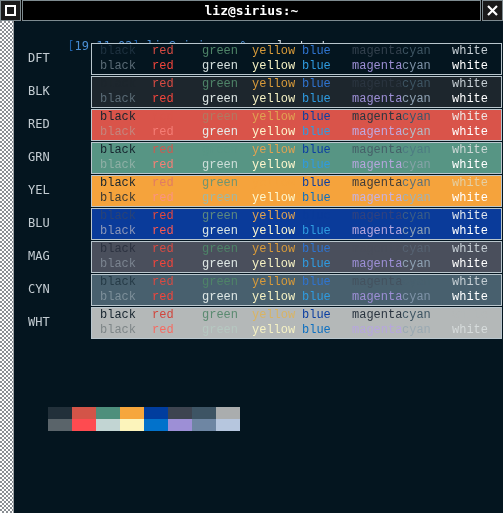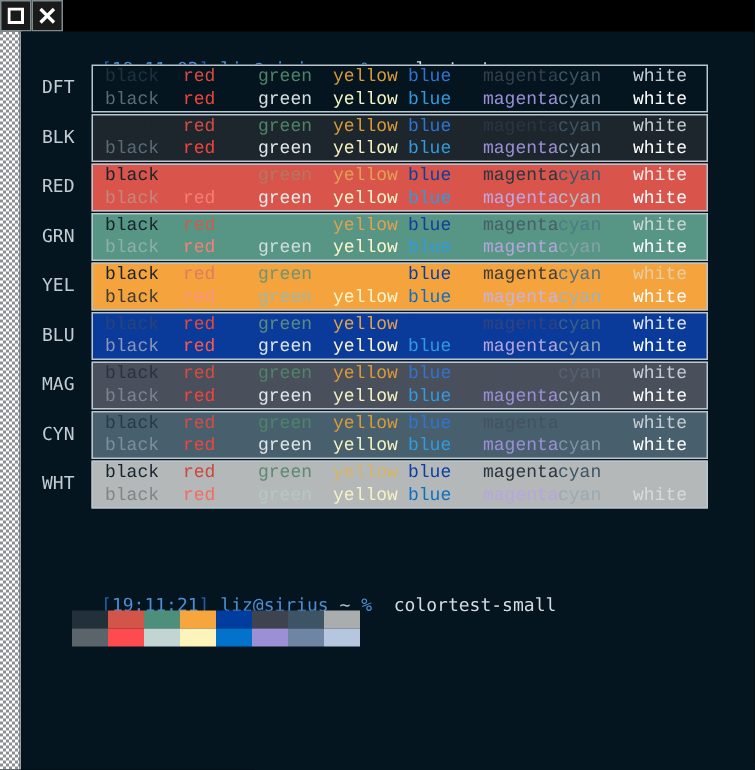--- a/index.html
+++ b/index.html
@@ -60,21 +60,21 @@
   .ptilde{color:#b6c2c9;}
   .ppct{color:#4c8fd6;}
   .pcmd{color:#d5dde2;}
   .cursor{
     display:inline-block;width:7px;height:12px;background:#9fb0ba;
     vertical-align:-2px;
   }
 
   
   .grid{position:absolute;left:9px;top:21px;}
-  .grow{display:flex;align-items:center;height:33px;}
+  .grow{display:flex;align-items:center;height:33px;gap:30px;}
   .rowlabel{
     width:37px;flex:0 0 37px;color:#c3ccd2;font-size:12px;
     text-align:left;padding-left:4px;box-sizing:border-box;
   }
   .rowbox{
     flex:0 0 411px;width:411px;height:32px;box-sizing:border-box;
     border:1px solid #b9c6cd;padding:0;overflow:hidden;
     display:flex;flex-direction:column;justify-content:center;
   }
   .cline{display:flex;height:15px;line-height:15px;font-size:12px;white-space:pre;font-family:Liberation Mono, monospace;}
@@ -91,20 +91,21 @@
 <body>
 
 <div id="app">
 
   <div class="titlebar">
     <div class="tb-btn">
       <svg width="11" height="11" viewBox="0 0 11 11">
         <rect x="1" y="1" width="9" height="9" fill="none" stroke="#ffffff" stroke-width="2"></rect>
       </svg>
     </div>
+    <div class="tb-title">liz@sirius:~</div>
     <div class="tb-btn">
       <svg width="13" height="13" viewBox="0 0 13 13">
         <path d="M2 2 L11 11 M11 2 L2 11" stroke="#ffffff" stroke-width="2.2" fill="none"></path>
       </svg>
     </div>
   </div>
 
   <div class="scrollbar">
     <div class="scroll-thumb"></div>
   </div>
@@ -174,23 +175,20 @@
         </div>
         <div class="grow">
           <div class="rowlabel">WHT</div>
           <div class="rowbox" style="background: rgb(180, 184, 184);">
             <div class="cline"><span class="cell c0" style="color: rgb(22, 36, 46);">black</span><span class="cell c1" style="color: rgb(208, 70, 61);">red</span><span class="cell c2" style="color: rgb(90, 138, 112);">green</span><span class="cell c3" style="color: rgb(217, 180, 99);">yellow</span><span class="cell c4" style="color: rgb(11, 62, 161);">blue</span><span class="cell c5" style="color: rgb(43, 53, 64);">magenta</span><span class="cell c6" style="color: rgb(62, 85, 99);">cyan</span><span class="cell c7" style="color: rgb(180, 184, 184);">white</span></div>
             <div class="cline"><span class="cell c0" style="color: rgb(126, 134, 136);">black</span><span class="cell c1" style="color: rgb(245, 107, 98);">red</span><span class="cell c2" style="color: rgb(182, 200, 193);">green</span><span class="cell c3" style="color: rgb(246, 242, 196);">yellow</span><span class="cell c4" style="color: rgb(13, 111, 192);">blue</span><span class="cell c5" style="color: rgb(183, 166, 222);">magenta</span><span class="cell c6" style="color: rgb(154, 169, 178);">cyan</span><span class="cell c7" style="color: rgb(214, 219, 219);">white</span></div>
           </div>
         </div>
       </div>
 
-    <div class="promptline" id="prompt2" style="top: 360px;">
-      <span class="pbr">[</span><span class="ptime">19:11:21</span><span class="pbr">]</span><span class="pcmd"> </span><span class="puser">liz@sirius</span><span class="pcmd"> </span><span class="ptilde">~</span><span class="pcmd"> </span><span class="ppct">%</span><span class="pcmd">  </span><span class="pcmd">colortest-small</span>
-    </div>
 
     <div class="swatches" id="swatch-host" style="left: 33px; top: 386px;">
         <div class="swrow">
           <div class="sw" style="background: rgb(34, 48, 58);"></div>
           <div class="sw" style="background: rgb(211, 84, 72);"></div>
           <div class="sw" style="background: rgb(78, 143, 124);"></div>
           <div class="sw" style="background: rgb(246, 166, 60);"></div>
           <div class="sw" style="background: rgb(1, 61, 158);"></div>
           <div class="sw" style="background: rgb(61, 68, 80);"></div>
           <div class="sw" style="background: rgb(61, 84, 100);"></div>

